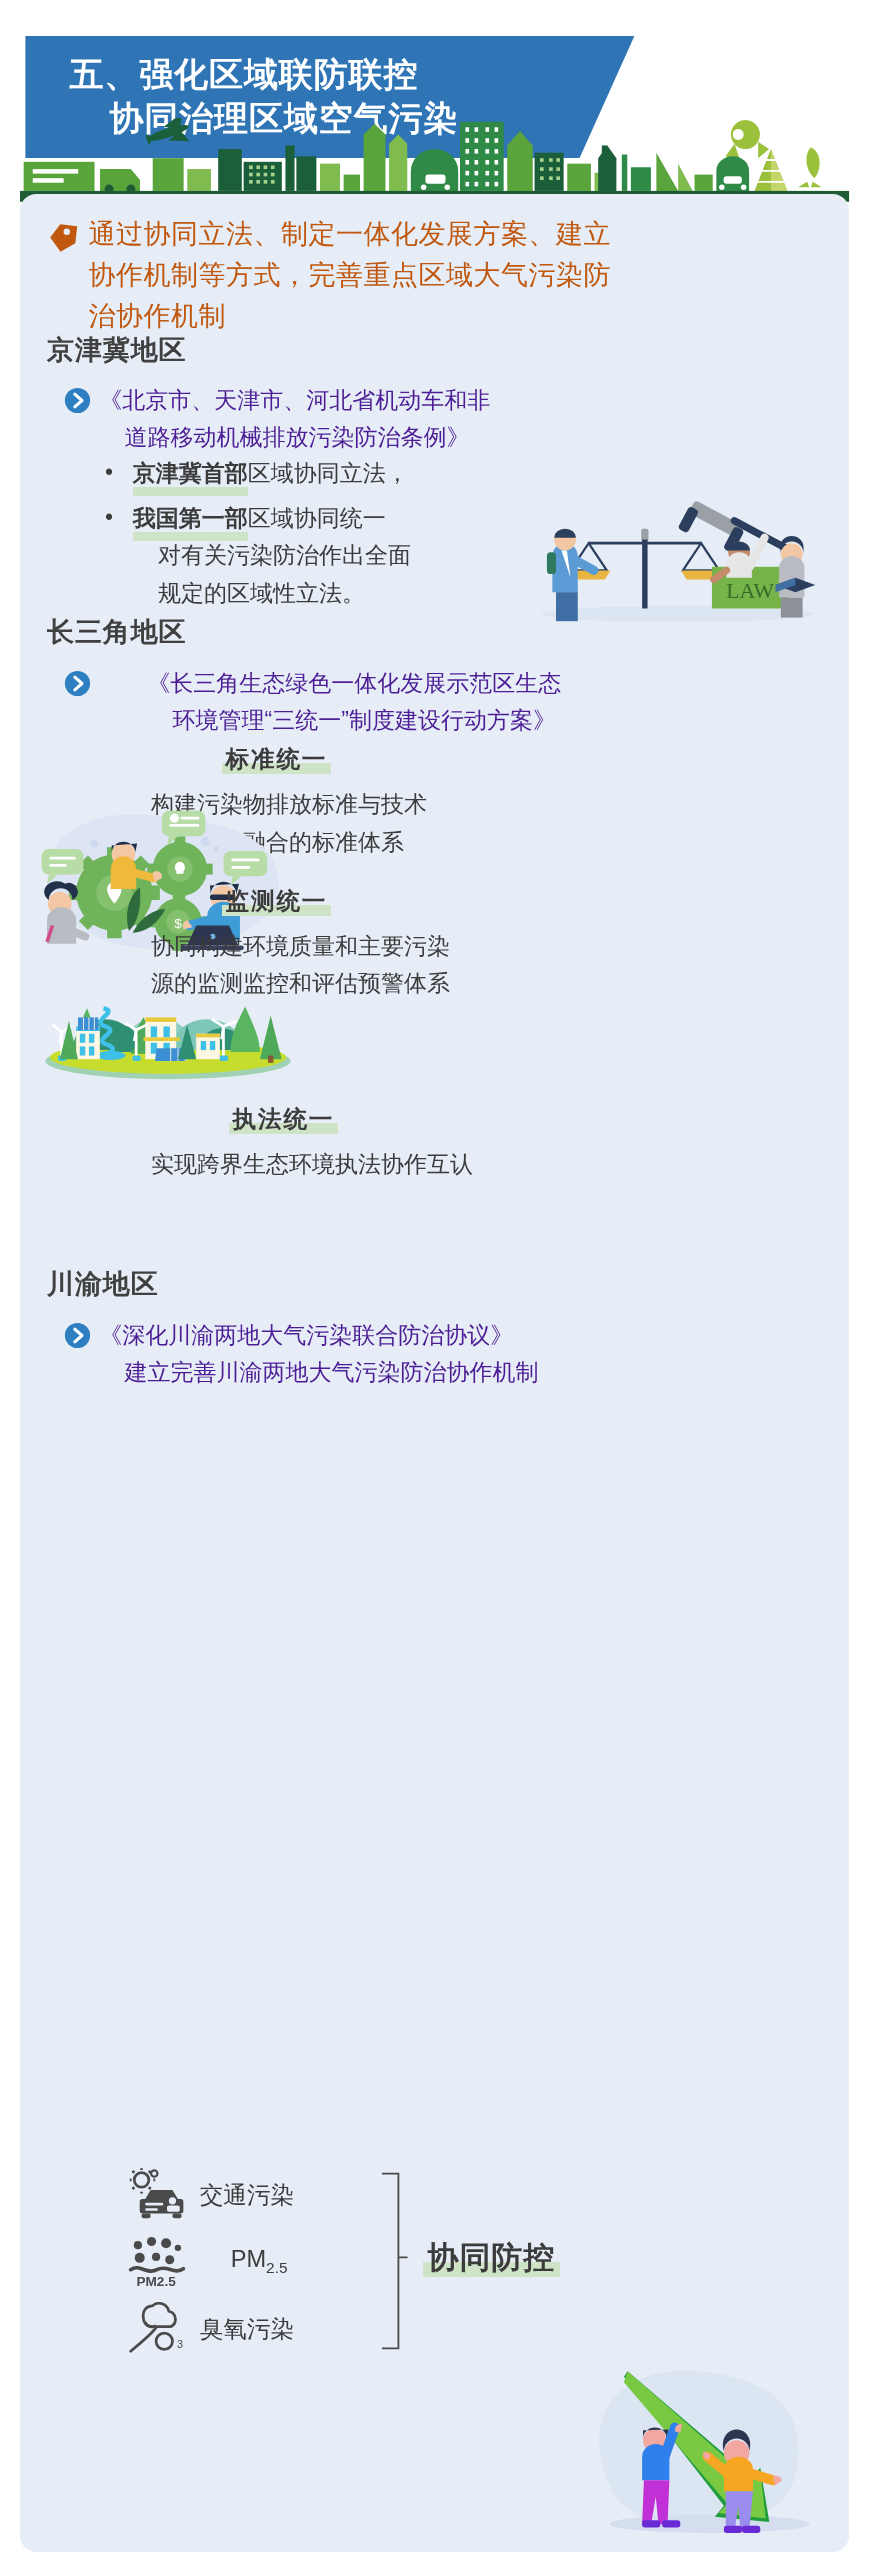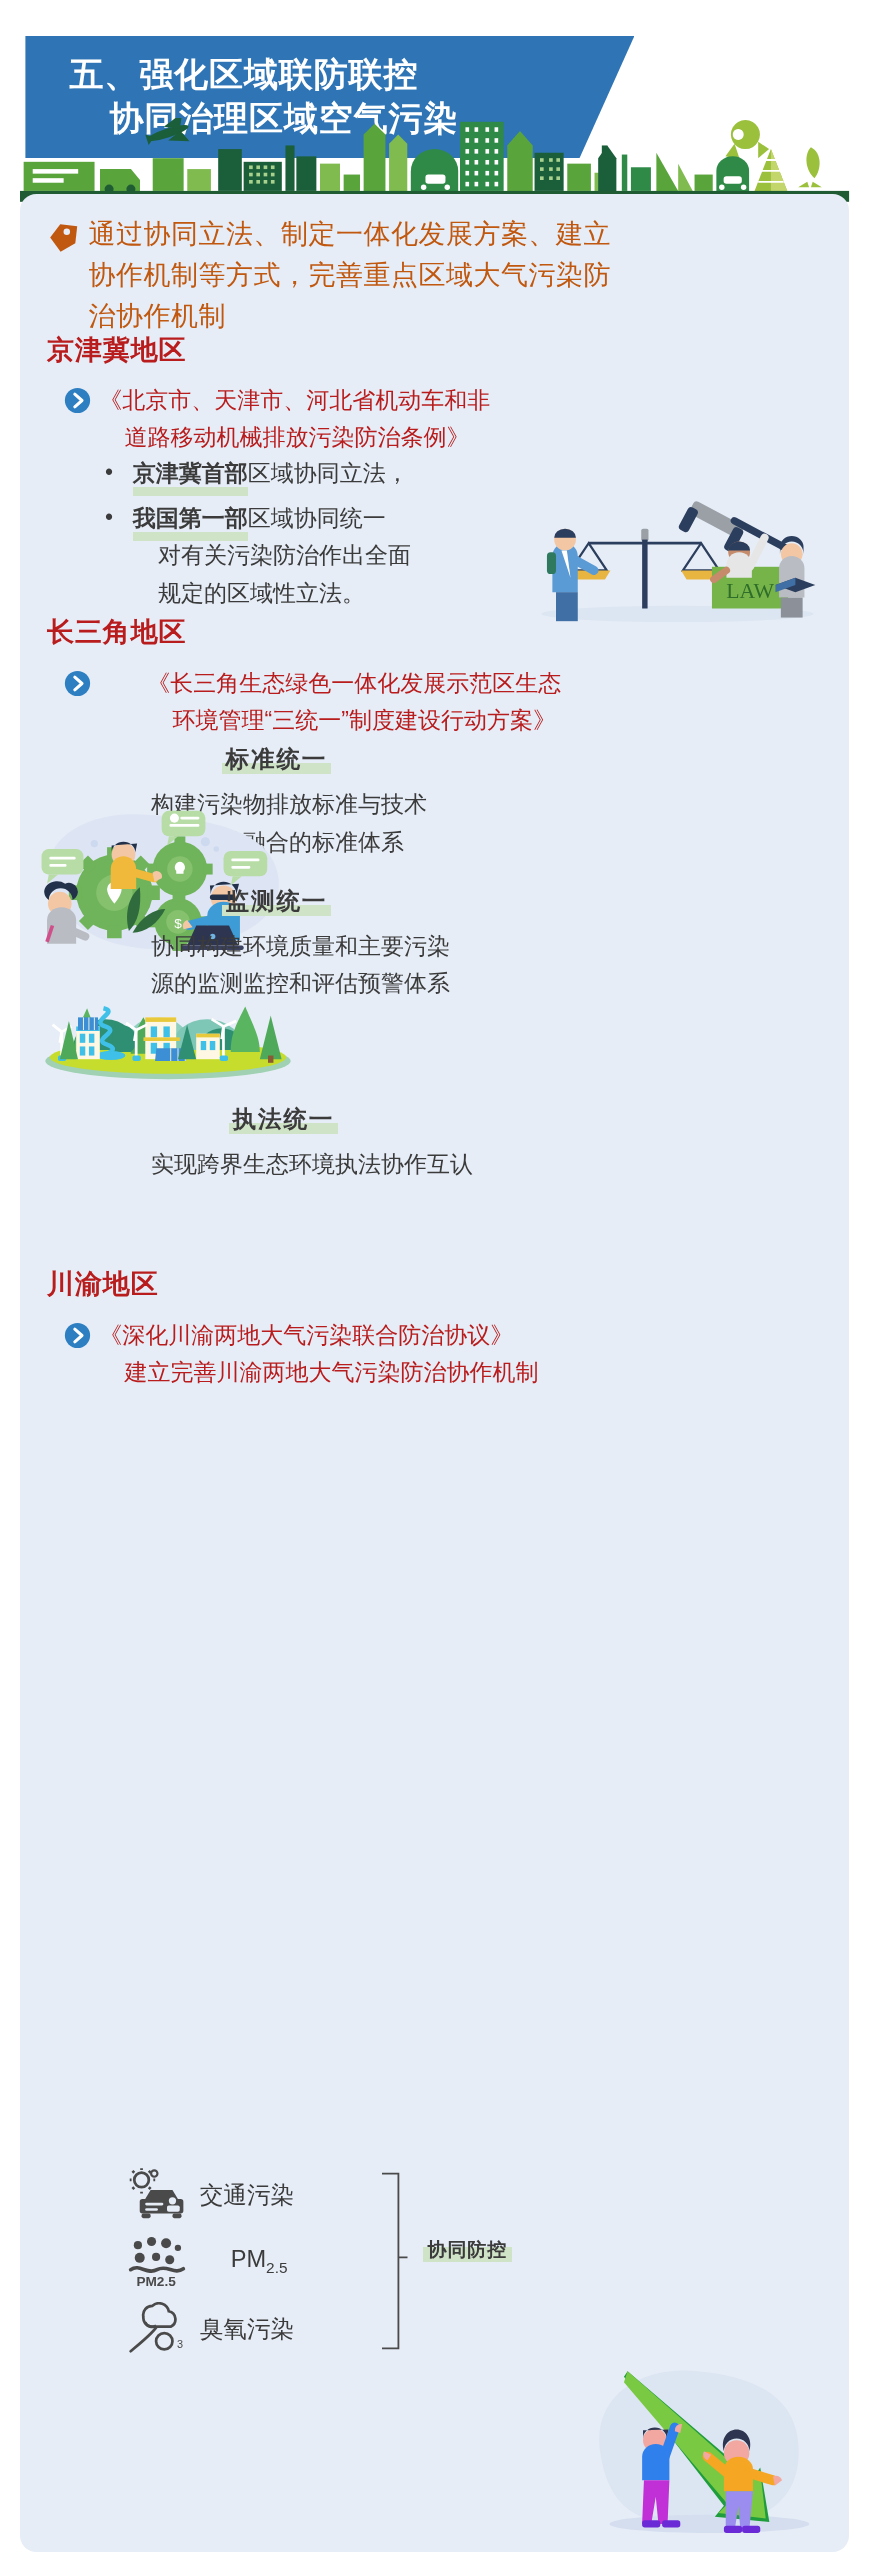--- a/index.html
+++ b/index.html
@@ -39,27 +39,27 @@
   .tag-icon{ width:36px; height:36px; flex:0 0 36px; margin-top:5.5px; margin-right:5.5px; }
   .intro-text{
     color:#c1580f; font-size:27px; line-height:1.52; letter-spacing:0.5px;
     font-family:"Liberation Sans","DejaVu Sans",sans-serif;
   }
   .intro-l1{ text-indent:0; }
   .intro-l2, .intro-l3{ padding-left:0; }
 
   
   .region-h{
-    position:absolute; color:#b91c1c; font-weight:bold; font-size:27px; letter-spacing:0.9px;
+    position:absolute; color:#404040; font-weight:bold; font-size:27px; letter-spacing:0.9px;
   }
 
   
   .arrow-row{ position:absolute; display:flex; align-items:flex-start; }
   .arrow-ico{ width:27px; height:27px; flex:0 0 27px; margin-top:4.5px; margin-right:8.2px; }
-  .arrow-text{ font-size:23px; line-height:1.62; color:#b91c1c; }
+  .arrow-text{ font-size:23px; line-height:1.62; color:#4c1d95; }
   .arrow-text .ind{ display:block; padding-left:25.4px; }
   .arrow-text .ind0{ display:block; }
 
   
   .dot-row{ position:absolute; display:flex; align-items:flex-start; }
   .dot{ width:22px; flex:0 0 22px; color:#3b3b3b; font-size:23px; line-height:1.55; text-align:center; margin-right:12.7px;}
   .dot-text{ font-size:23px; line-height:1.62; color:#3b3b3b; }
   .dot-text .ind{ display:block; padding-left:25.4px; }
   .hl-green{
     font-weight:bold;
@@ -78,21 +78,21 @@
   .sub-body{ position:absolute; font-size:23px; line-height:1.62; color:#3b3b3b; }
 
   
   .poll-list{ position:absolute; left:127px; top:2161px; }
   .poll-item{ display:flex; align-items:center; height:67px; }
   .poll-ico{ width:60px; height:53px; flex:0 0 60px; margin-right:12.7px; }
   .poll-label{ font-size:23.6px; color:#3b3b3b; }
   .poll-label sub{ font-size:15.4px; }
   .brace{ position:absolute; left:380px; top:2170px; width:35px; height:182px; }
   .synergy{
-    position:absolute; left:423px; top:2237px; font-size:19px; font-weight:bold; color:#3b3b3b; letter-spacing:0.9px;
+    position:absolute; left:423px; top:2237px; font-size:31px; font-weight:bold; color:#3b3b3b; letter-spacing:0.9px;
   }
   .synergy span{
     background:linear-gradient(to top, #cfe3c7 0, #cfe3c7 14.5px, transparent 14.5px);
     padding:0 4.5px 1.8px 4.5px;
   }
 
   .ill{ position:absolute; }
 </style>
 </head>
 <body>

